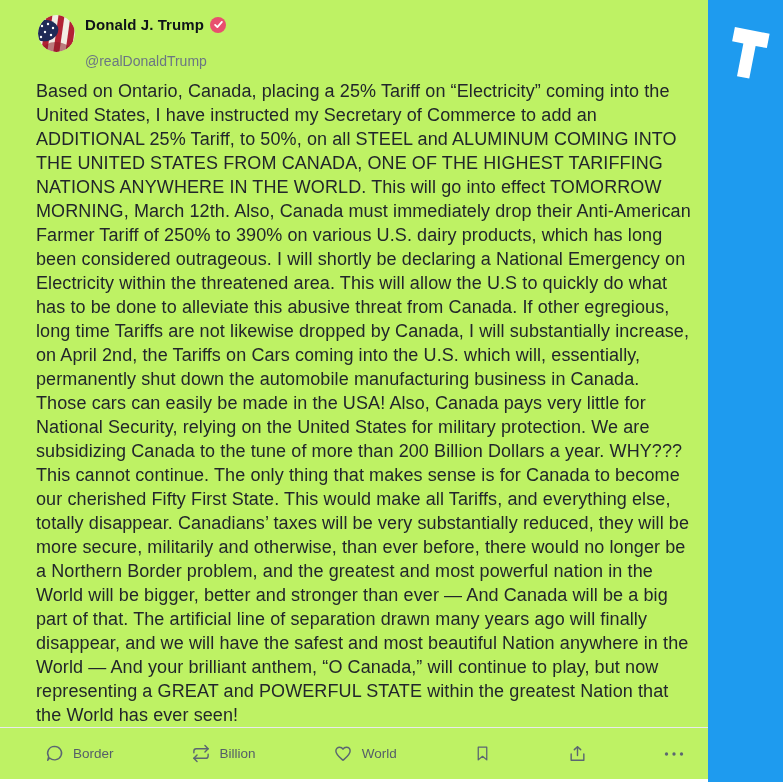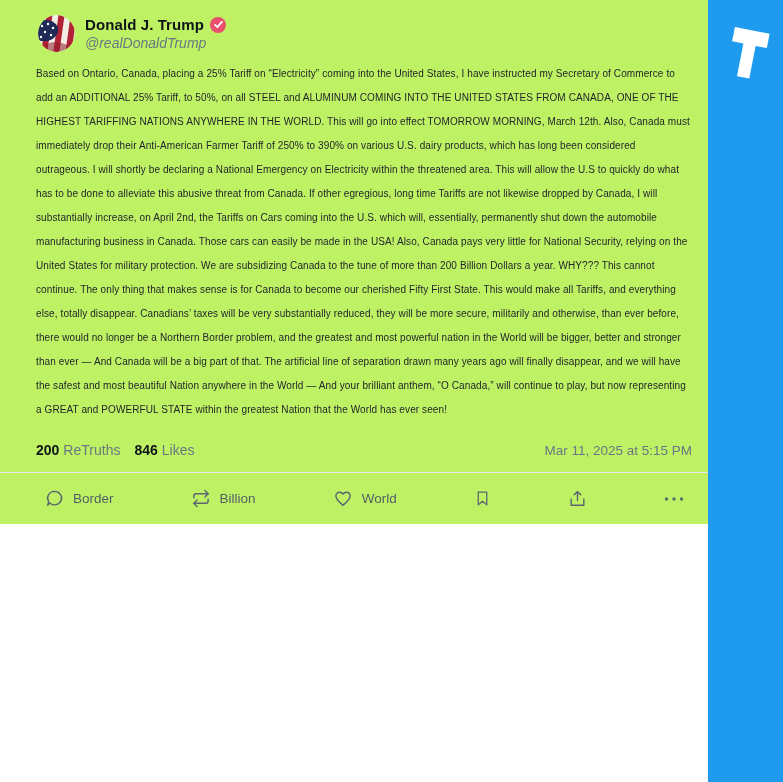--- a/index.html
+++ b/index.html
@@ -40,27 +40,26 @@
     border-radius: 50%;
     background: #e8506e;
     display: inline-flex;
     align-items: center;
     justify-content: center;
   }
   .verified-badge svg { width: 9px; height: 9px; }
   .handle {
     font-size: 14px;
     color: #6b7683;
-    margin-top: 2px;
-    font-style: italic;
+    margin-top: 20px;
   }
 
   .post-body {
     padding: 2px 16px 0 36px;
-    font-size: 10px;
+    font-size: 18px;
     line-height: 24px;
     color: #22262b;
     letter-spacing: .1px;
   }
 
   .post-stats {
     display: flex;
     align-items: center;
     padding: 20px 16px 14px 36px;
     font-size: 14px;
@@ -152,25 +151,20 @@
                 <path d="M1.5 6.5 L4.5 9.5 L10.5 2.5" stroke="#ffffff" stroke-width="2.4" fill="none" stroke-linecap="round" stroke-linejoin="round"></path>
               </svg>
           </span>
         </div>
         <div class="handle">@realDonaldTrump</div>
       </div>
     </div>
 
     <div class="post-body">Based on Ontario, Canada, placing a 25% Tariff on “Electricity” coming into the United States, I have instructed my Secretary of Commerce to add an ADDITIONAL 25% Tariff, to 50%, on all STEEL and ALUMINUM COMING INTO THE UNITED STATES FROM CANADA, ONE OF THE HIGHEST TARIFFING NATIONS ANYWHERE IN THE WORLD. This will go into effect TOMORROW MORNING, March 12th. Also, Canada must immediately drop their Anti-American Farmer Tariff of 250% to 390% on various U.S. dairy products, which has long been considered outrageous. I will shortly be declaring a National Emergency on Electricity within the threatened area. This will allow the U.S to quickly do what has to be done to alleviate this abusive threat from Canada. If other egregious, long time Tariffs are not likewise dropped by Canada, I will substantially increase, on April 2nd, the Tariffs on Cars coming into the U.S. which will, essentially, permanently shut down the automobile manufacturing business in Canada. Those cars can easily be made in the USA! Also, Canada pays very little for National Security, relying on the United States for military protection. We are subsidizing Canada to the tune of more than 200 Billion Dollars a year. WHY??? This cannot continue. The only thing that makes sense is for Canada to become our cherished Fifty First State. This would make all Tariffs, and everything else, totally disappear. Canadians’ taxes will be very substantially reduced, they will be more secure, militarily and otherwise, than ever before, there would no longer be a Northern Border problem, and the greatest and most powerful nation in the World will be bigger, better and stronger than ever — And Canada will be a big part of that. The artificial line of separation drawn many years ago will finally disappear, and we will have the safest and most beautiful Nation anywhere in the World — And your brilliant anthem, “O Canada,” will continue to play, but now representing a GREAT and POWERFUL STATE within the greatest Nation that the World has ever seen!</div>
 
-    <div class="post-stats">
-      <span class="stat"><b>200</b><span>ReTruths</span></span>
-      <span class="stat"><b>846</b><span>Likes</span></span>
-      <span class="timestamp">Mar 11, 2025 at 5:15 PM</span>
-    </div>
 
     <div class="action-bar">
 
       <div class="action">
         <svg width="19" height="19" viewBox="0 0 24 24" fill="none" stroke="#5b6671" stroke-width="1.8">
           <path d="M12 3 a9 8.5 0 1 1 -6.2 14.7 L3.4 20.6 L4.6 15.9 A9 8.5 0 0 1 12 3 Z" stroke-linejoin="round"></path>
         </svg>
         <span class="action-label">Border</span>
       </div>
 

